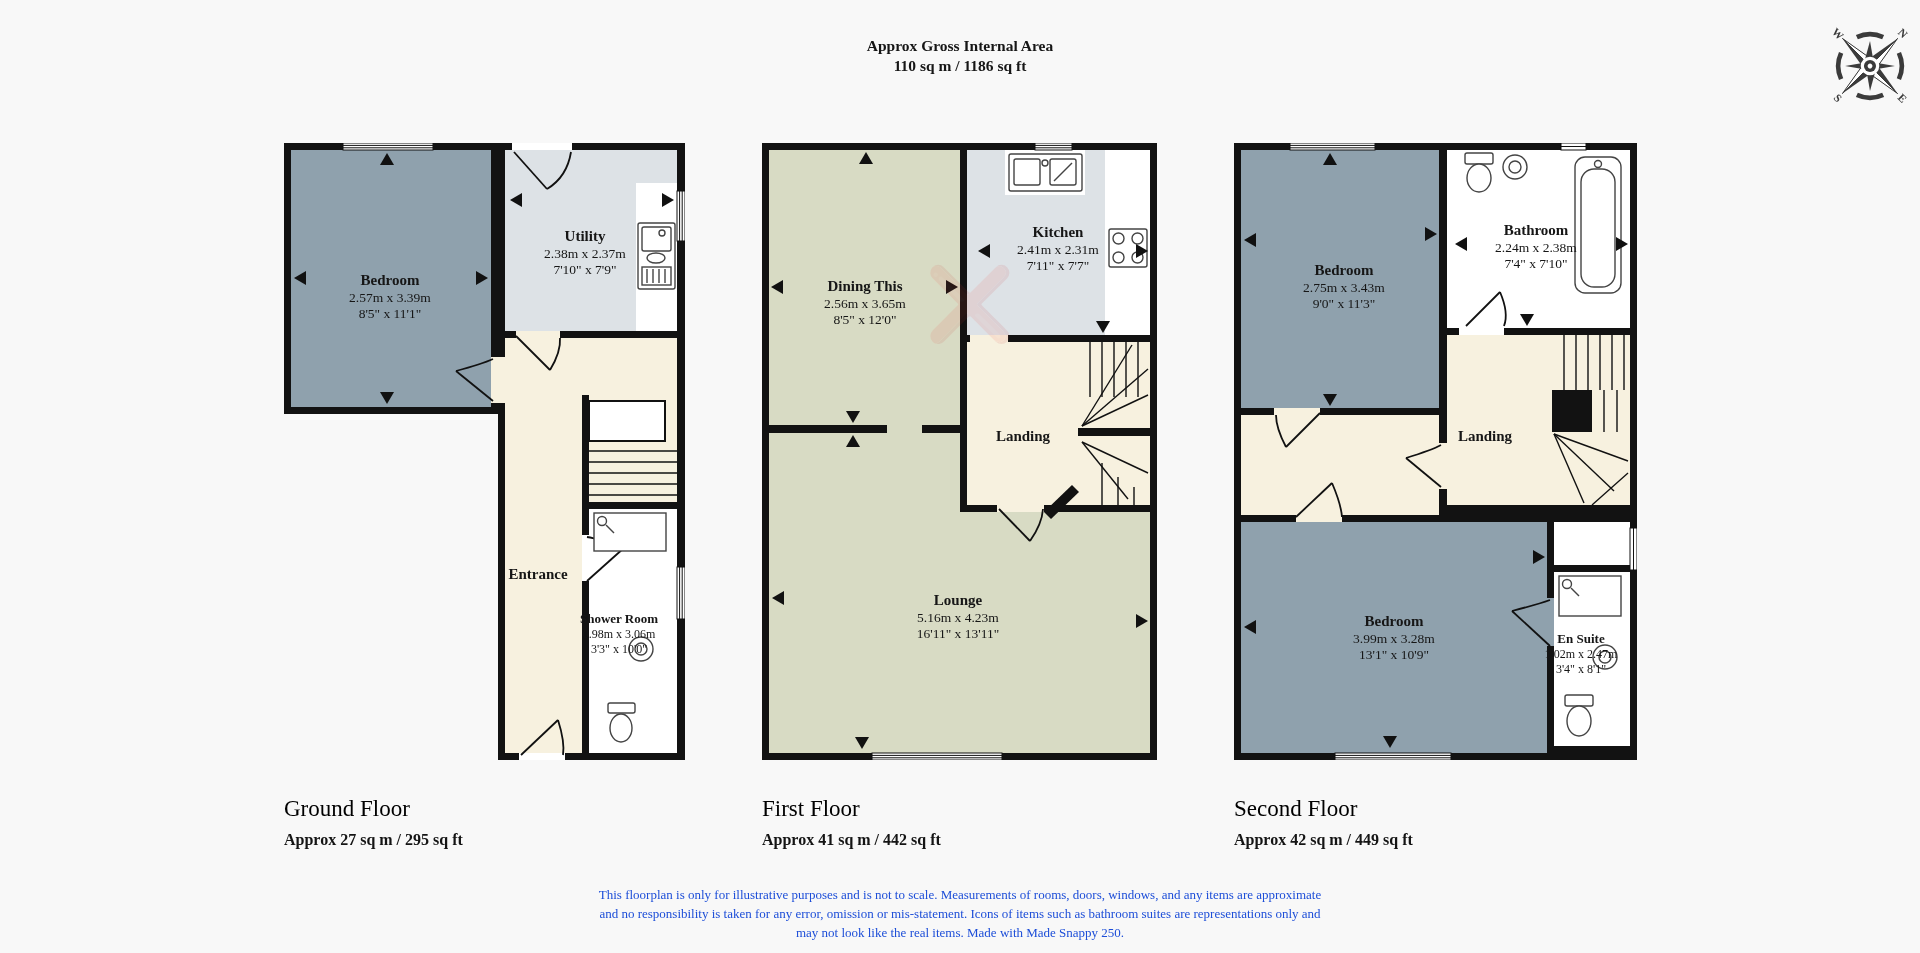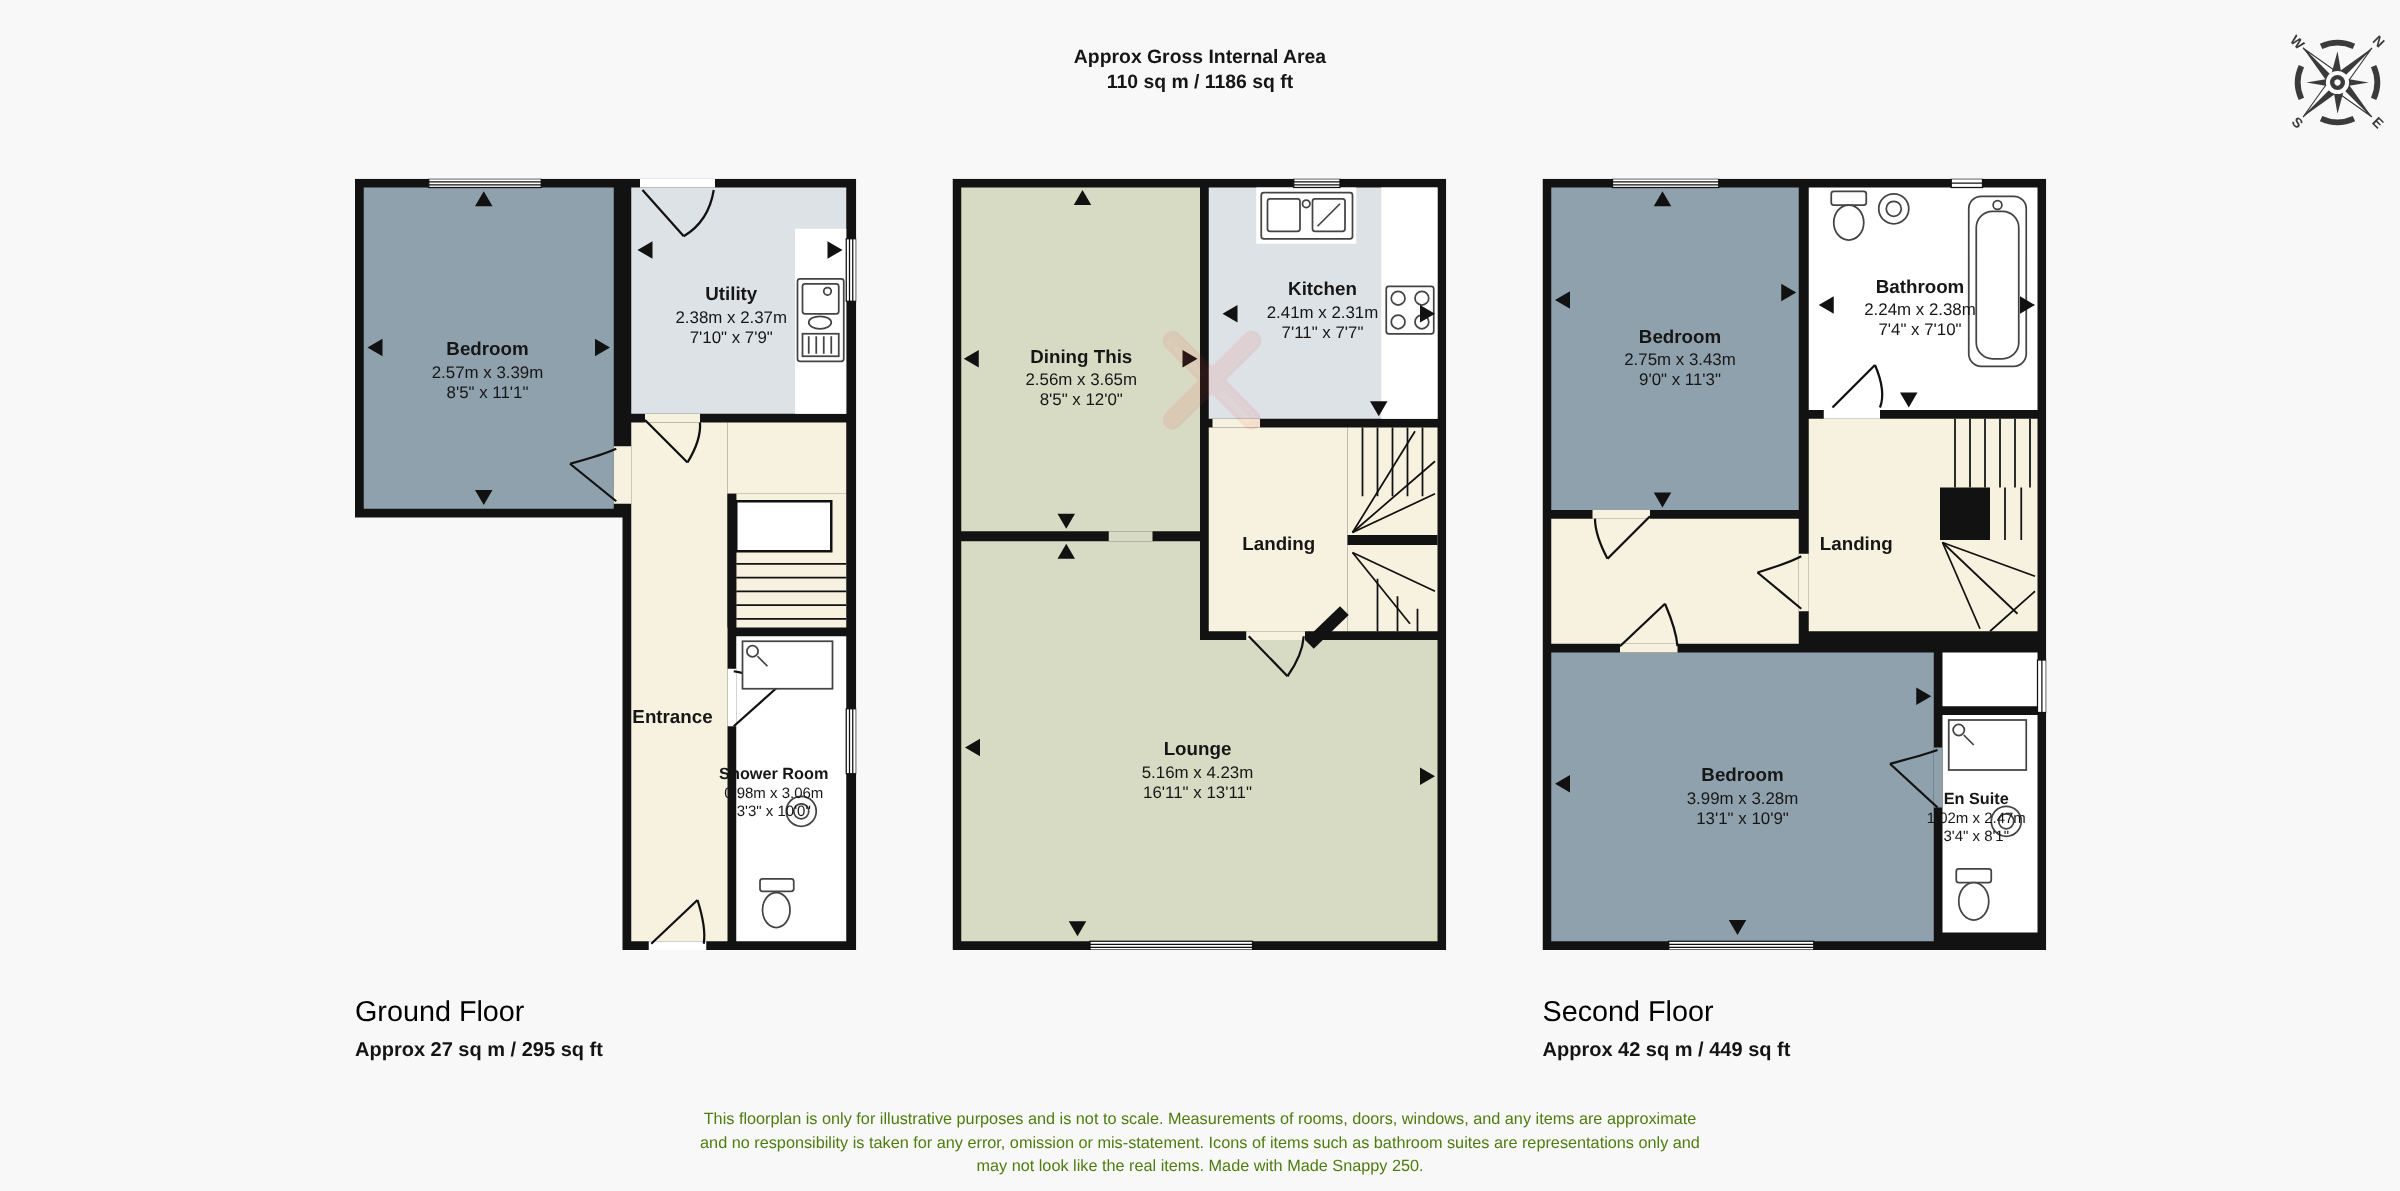--- a/index.html
+++ b/index.html
@@ -5,21 +5,21 @@
   :root{
     --bedroom:#8fa1ad;
     --living:#d8dbc4;
     --kitchen:#dde2e6;
     --hall:#f7f1df;
     --wall:#121212;
     --ink:#1b1b1b;
   }
   html,body{margin:0;padding:0;}
   body{background:#f8f8f8;font-family:"Liberation Sans","DejaVu Sans",sans-serif;color:var(--ink);}
-  #canvas{position:relative;width:1920px;height:953px;background:#f8f8f8;overflow:hidden;}
+  #canvas{position:relative;width:1920px;height:953px;background:#f8f8f8;overflow:hidden;font-family:Liberation Serif, serif;}
 
   
   .title-block{position:absolute;top:36px;left:0;width:100%;text-align:center;z-index:4;}
   .title-line{font-size:15.5px;font-weight:bold;line-height:1.32;color:#161616;}
 
   
   #compass{position:absolute;left:1818px;top:10px;width:104px;height:112px;z-index:4;}
 
   
   .watermark{position:absolute;left:0;top:250px;width:100%;text-align:center;z-index:3;
@@ -44,21 +44,21 @@
   
   .floor-caption{position:absolute;top:796px;z-index:4;}
   #caption-ground{left:284px;}
   #caption-first{left:762px;}
   #caption-second{left:1234px;}
   .floor-name{font-size:23px;font-weight:normal;color:#000000;}
   .floor-area{font-size:16px;font-weight:bold;margin-top:9px;color:#141414;}
 
   
   .disclaimer{position:absolute;top:886px;left:0;width:100%;text-align:center;
-    font-size:13px;line-height:1.45;color:#4d7c0f;z-index:4;}
+    font-size:13px;line-height:1.45;color:#1d4ed8;z-index:4;}
 </style>
 </head>
 <body>
 
 <div id="canvas">
 
   <div class="title-block">
     <div class="title-line">Approx Gross Internal Area</div>
     <div class="title-line">110 sq m / 1186 sq ft</div>
   </div>
@@ -424,20 +424,24 @@
       <div class="rname">En Suite</div>
       <div class="rdim">1.02m x 2.47m</div>
       <div class="rdim">3'4" x 8'1"</div>
     </div>
   </div>
 
   <div class="floor-caption" id="caption-ground">
     <div class="floor-name">Ground Floor</div>
     <div class="floor-area">Approx 27 sq m / 295 sq ft</div>
   </div>
+  <div class="floor-caption" id="caption-first">
+    <div class="floor-name">First Floor</div>
+    <div class="floor-area">Approx 41 sq m / 442 sq ft</div>
+  </div>
   <div class="floor-caption" id="caption-second">
     <div class="floor-name">Second Floor</div>
     <div class="floor-area">Approx 42 sq m / 449 sq ft</div>
   </div>
 
   <div class="disclaimer">
     <div>This floorplan is only for illustrative purposes and is not to scale. Measurements of rooms, doors, windows, and any items are approximate</div>
     <div>and no responsibility is taken for any error, omission or mis-statement. Icons of items such as bathroom suites are representations only and</div>
     <div>may not look like the real items. Made with Made Snappy 250.</div>
   </div>

